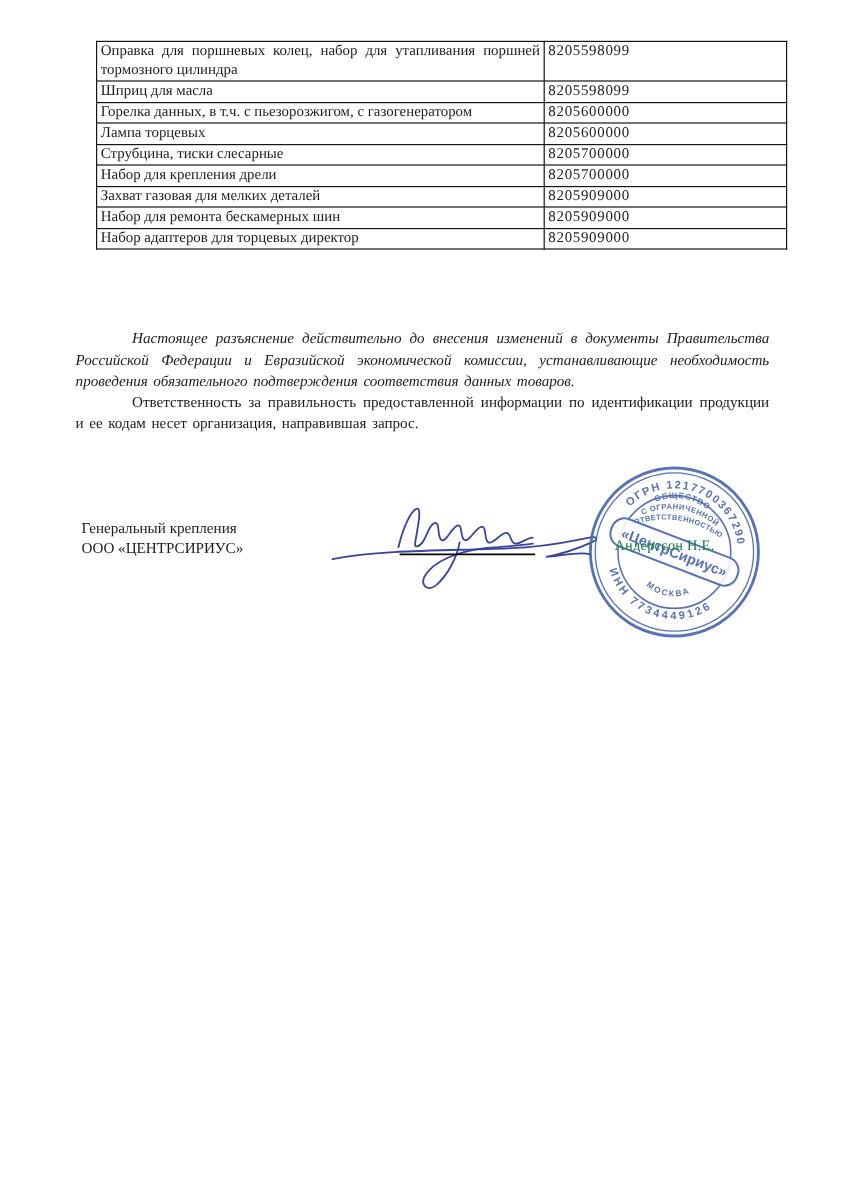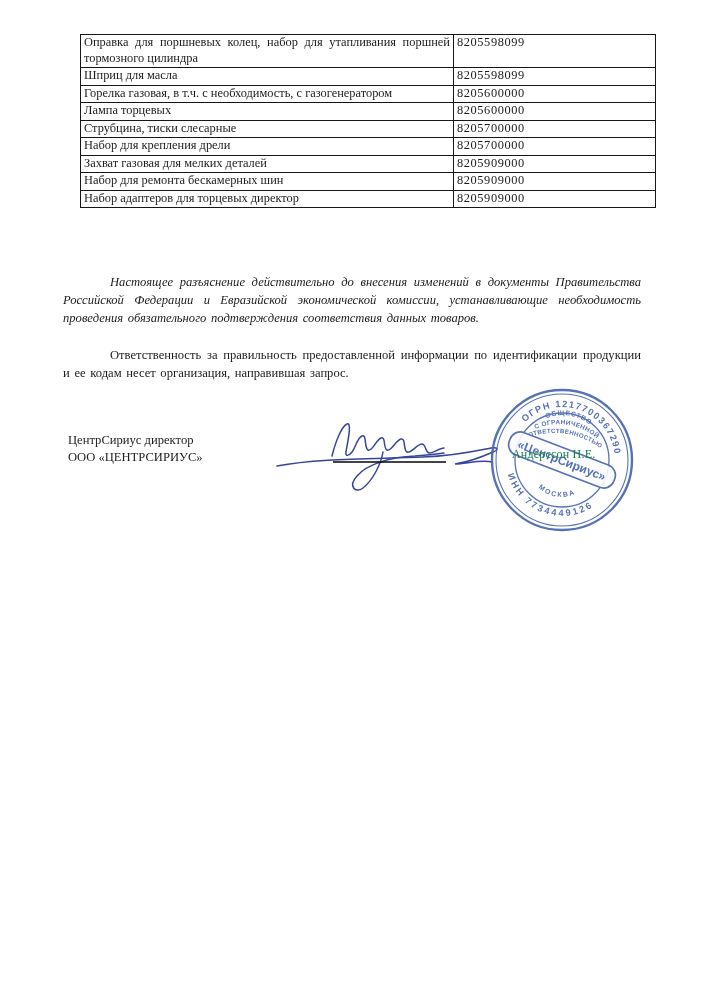--- a/index.html
+++ b/index.html
@@ -27,21 +27,21 @@
   .doc-table td.code{ width:196px; letter-spacing:.6px; }
   .doc-table tr.single td{ height:15px; }
   
   .para{
     position:absolute; left:63px; width:578px;
     font-size:12.6px; line-height:18px;
     text-align:justify; text-indent:47px;
     word-spacing:1.5px;
   }
   .para1{ top:273px;font-style:italic; }
-  .para2{ top:346px; }
+  .para2{ top:326px; }
   
   .sig-title{
     position:absolute; left:68px; top:432px;
     font-size:12.6px; line-height:16.5px;
   }
   .signer-name{
     position:absolute; left:512px; top:447px;
     font-size:12px; color:#15803d; z-index:6;
     letter-spacing:.2px;
   }
@@ -59,21 +59,21 @@
     <tbody>
       <tr>
         <td class="name">Оправка для поршневых колец, набор для утапливания поршней тормозного цилиндра</td>
         <td class="code">8205598099</td>
       </tr>
       <tr class="single">
         <td class="name">Шприц для масла</td>
         <td class="code">8205598099</td>
       </tr>
       <tr class="single">
-        <td class="name">Горелка газовая, в т.ч. с необходимость, с газогенератором</td>
+        <td class="name">Горелка данных, в т.ч. с пьезорозжигом, с газогенератором</td>
         <td class="code">8205600000</td>
       </tr>
       <tr class="single">
         <td class="name">Лампа торцевых</td>
         <td class="code">8205600000</td>
       </tr>
       <tr class="single">
         <td class="name">Струбцина, тиски слесарные</td>
         <td class="code">8205700000</td>
       </tr>
@@ -93,21 +93,21 @@
         <td class="name">Набор адаптеров для торцевых директор</td>
         <td class="code">8205909000</td>
       </tr>
     </tbody>
   </table>
 
   <div class="para para1">Настоящее разъяснение действительно до внесения изменений в документы Правительства Российской Федерации и Евразийской экономической комиссии, устанавливающие необходимость проведения обязательного подтверждения соответствия данных товаров.</div>
   <div class="para para2">Ответственность за правильность предоставленной информации по идентификации продукции и ее кодам несет организация, направившая запрос.</div>
 
   <div class="sig-title">
-    <div>ЦентрСириус директор</div>
+    <div>Генеральный крепления</div>
     <div>ООО «ЦЕНТРСИРИУС»</div>
   </div>
 
   <svg class="signature-svg" width="250" height="105" viewBox="0 0 250 105">
     <g fill="none" stroke="#2c3a96" stroke-width="1.5" stroke-linecap="round" opacity="0.95">
       <path d="M 69,50 C 73,34 79,20 84,18 C 89,16 85,34 83,46 C 82,51 86,50 89,46 C 93,41 94,32 99,30 C 104,28 101,42 105,44 C 109,46 113,34 118,32 C 123,30 120,42 124,44 C 128,46 133,34 138,33 C 143,32 140,44 144,46 C 148,48 154,38 159,38 C 163,38 162,46 166,47 C 170,48 176,42 181,42"></path>
       <path d="M 120,46 C 118,58 110,74 100,82 C 92,88 85,80 94,70 C 104,58 128,51 152,50 C 164,49 174,48 181,47"></path>
       <path d="M 14,60 C 55,52 110,53 160,51 C 192,50 213,45 228,42 C 234,41 237,43 230,46 C 219,51 204,56 192,58 C 202,58 219,53 229,56"></path>
     </g>
     <line x1="70" y1="56" x2="183" y2="56" stroke="#050505" stroke-width="1.6"></line>

